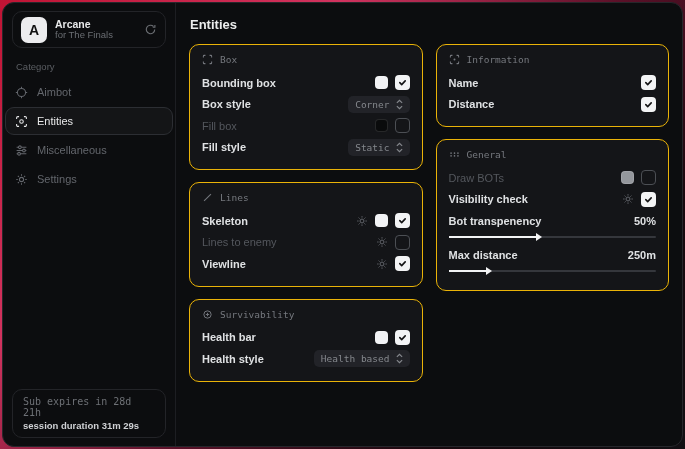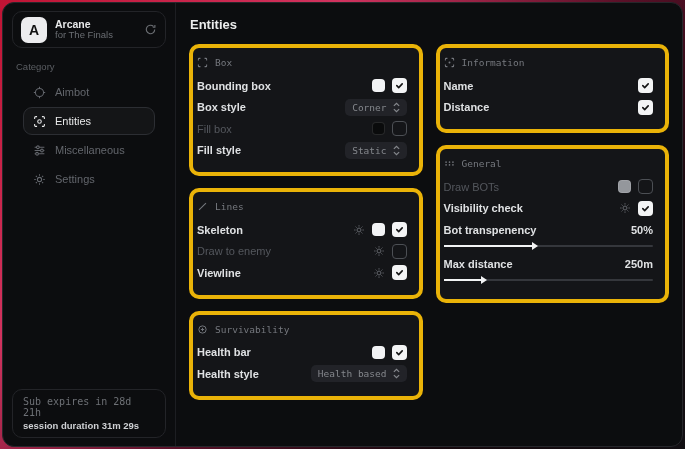--- a/index.html
+++ b/index.html
@@ -19,39 +19,39 @@
     margin:8px 9px 0 9px; border:1px solid #232428; border-radius:10px;
     padding:5px 8px; display:flex; align-items:center; gap:8px; height:37px;
   }
   .logo { width:26px; height:26px; border-radius:7px; background:#ececee; color:#111;
     display:flex; align-items:center; justify-content:center; font-weight:bold; font-size:14px; }
   .brand-text { flex:1; line-height:1.15; }
   .brand-title { font-size:10.5px; font-weight:bold; color:#e8e9ea; }
   .brand-sub { font-size:9.5px; color:#6b6e73; }
   .refresh { color:#6b6e73; font-size:12px; display:flex; }
   .cat-label { font-size:9.5px; color:#5b5e63; margin:13px 13px 6px 13px; }
-  .nav { display:flex; flex-direction:column; gap:1px; padding:0 20px; }
+  .nav { display:flex; flex-direction:column; gap:1px; padding:0 2px; }
   .nav-item {
     display:flex; align-items:center; gap:9px; height:28px; padding:0 9px;
     font-size:11px; color:#63666c; border:1px solid transparent; border-radius:9px; cursor:default;
   }
   .nav-item.active { color:#e8e9ea; background:rgba(255,255,255,0.035); border-color:#2c2e33; }
   .nav-item svg { flex:0 0 auto; }
   .spacer { flex:1; }
   .footer-card {
     margin:0 9px 8px 9px; border:1px solid #232428; border-radius:10px; padding:6px 10px;
   }
   .footer-line1 { font-family:"DejaVu Sans Mono", monospace; font-size:10px; color:#6e7176; }
   .footer-line2 { font-size:9.5px; font-weight:bold; color:#cfd1d4; margin-top:2px; }
   
   .main { flex:1; padding:14px 13px 12px 13px; overflow:hidden; }
   .page-title { font-size:13px; font-weight:bold; color:#eceded; margin:0 0 12px 1px; }
   .cols { display:flex; gap:13px; }
   .col { flex:1; display:flex; flex-direction:column; gap:12px; }
-  .panel { background:#141518; border:4px solid #eab308; border-radius:10px; padding:9px 12px 11px 4px; }
+  .panel { background:#141518; border:1px solid #eab308; border-radius:10px; padding:9px 12px 11px 12px; }
   .panel-head { display:flex; align-items:center; gap:7px; color:#75787e;
     font-family:"DejaVu Sans Mono", monospace; font-size:9.5px; margin-bottom:7px; }
   .row { display:flex; align-items:center; justify-content:space-between; height:21.5px; }
   .row-label { font-size:11px; font-weight:bold; color:#dfe1e3;text-align:right; }
   .row.dim .row-label { color:#54575d; font-weight:normal; }
   .ctrls { display:flex; align-items:center; gap:7px; }
   .swatch { width:13px; height:13px; border-radius:4px; border:1px solid rgba(255,255,255,0.12); }
   .checkbox { width:15px; height:15px; border-radius:4px; display:flex; align-items:center; justify-content:center; }
   .checkbox.on { background:#f3f4f5; }
   .checkbox.off { border:1.5px solid #4c4f54; background:transparent; }
@@ -221,21 +221,21 @@
               </span>
               <span class="swatch" style="background-color: rgb(242, 243, 245);"></span>
               <span class="checkbox on">
                 <svg width="9" height="9" viewBox="0 0 10 10">
                     <path d="M2 5.2l2.1 2.1L8 3.2" stroke="#141415" stroke-width="1.8" fill="none" stroke-linecap="round" stroke-linejoin="round"></path>
                   </svg>
               </span>
             </span>
           </div>
           <div class="row dim">
-            <span class="row-label">Draw to enemy</span>
+            <span class="row-label">Lines to enemy</span>
             <span class="ctrls">
               <span class="gear">
                 <svg width="12" height="12" viewBox="0 0 16 16" fill="none" stroke="currentColor" stroke-width="1.3">
                     <circle cx="8" cy="8" r="2.6"></circle>
                     <path d="M8 1.6v1.8M8 12.6v1.8M1.6 8h1.8M12.6 8h1.8M3.5 3.5l1.3 1.3M11.2 11.2l1.3 1.3M12.5 3.5l-1.3 1.3M4.8 11.2l-1.3 1.3"></path>
                   </svg>
               </span>
               <span class="checkbox off"></span>
             </span>
           </div>

